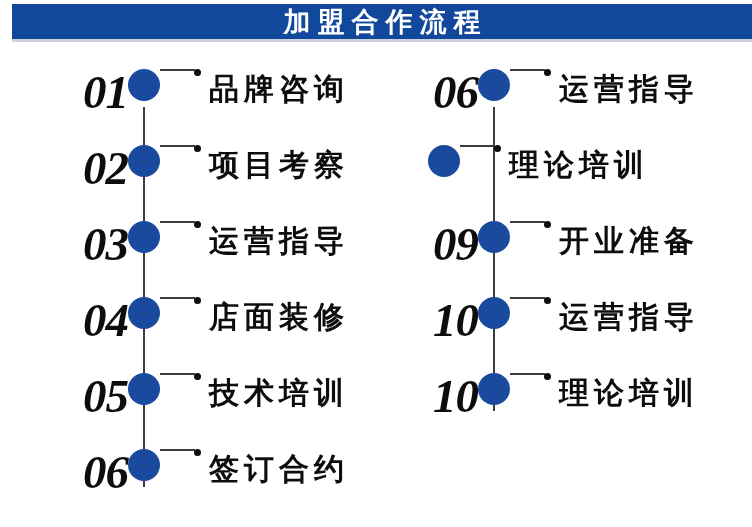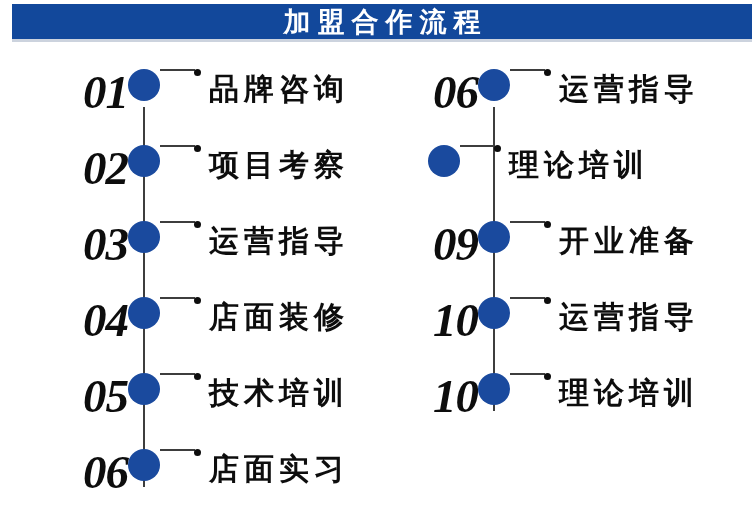--- a/index.html
+++ b/index.html
@@ -125,21 +125,21 @@
     <span class="hline"></span>
     <span class="dot"></span>
     <span class="label">技术培训</span>
   </div>
 
   <div class="step">
     <span class="num">06</span>
     <span class="circle"></span>
     <span class="hline"></span>
     <span class="dot"></span>
-    <span class="label">店面实习</span>
+    <span class="label">签订合约</span>
   </div>
 </div>
   <div class="col" id="col-1">
       <div class="vline" style="height: 304px;"></div>
   <div class="step">
     <span class="num">06</span>
     <span class="circle"></span>
     <span class="hline"></span>
     <span class="dot"></span>
     <span class="label">运营指导</span>

